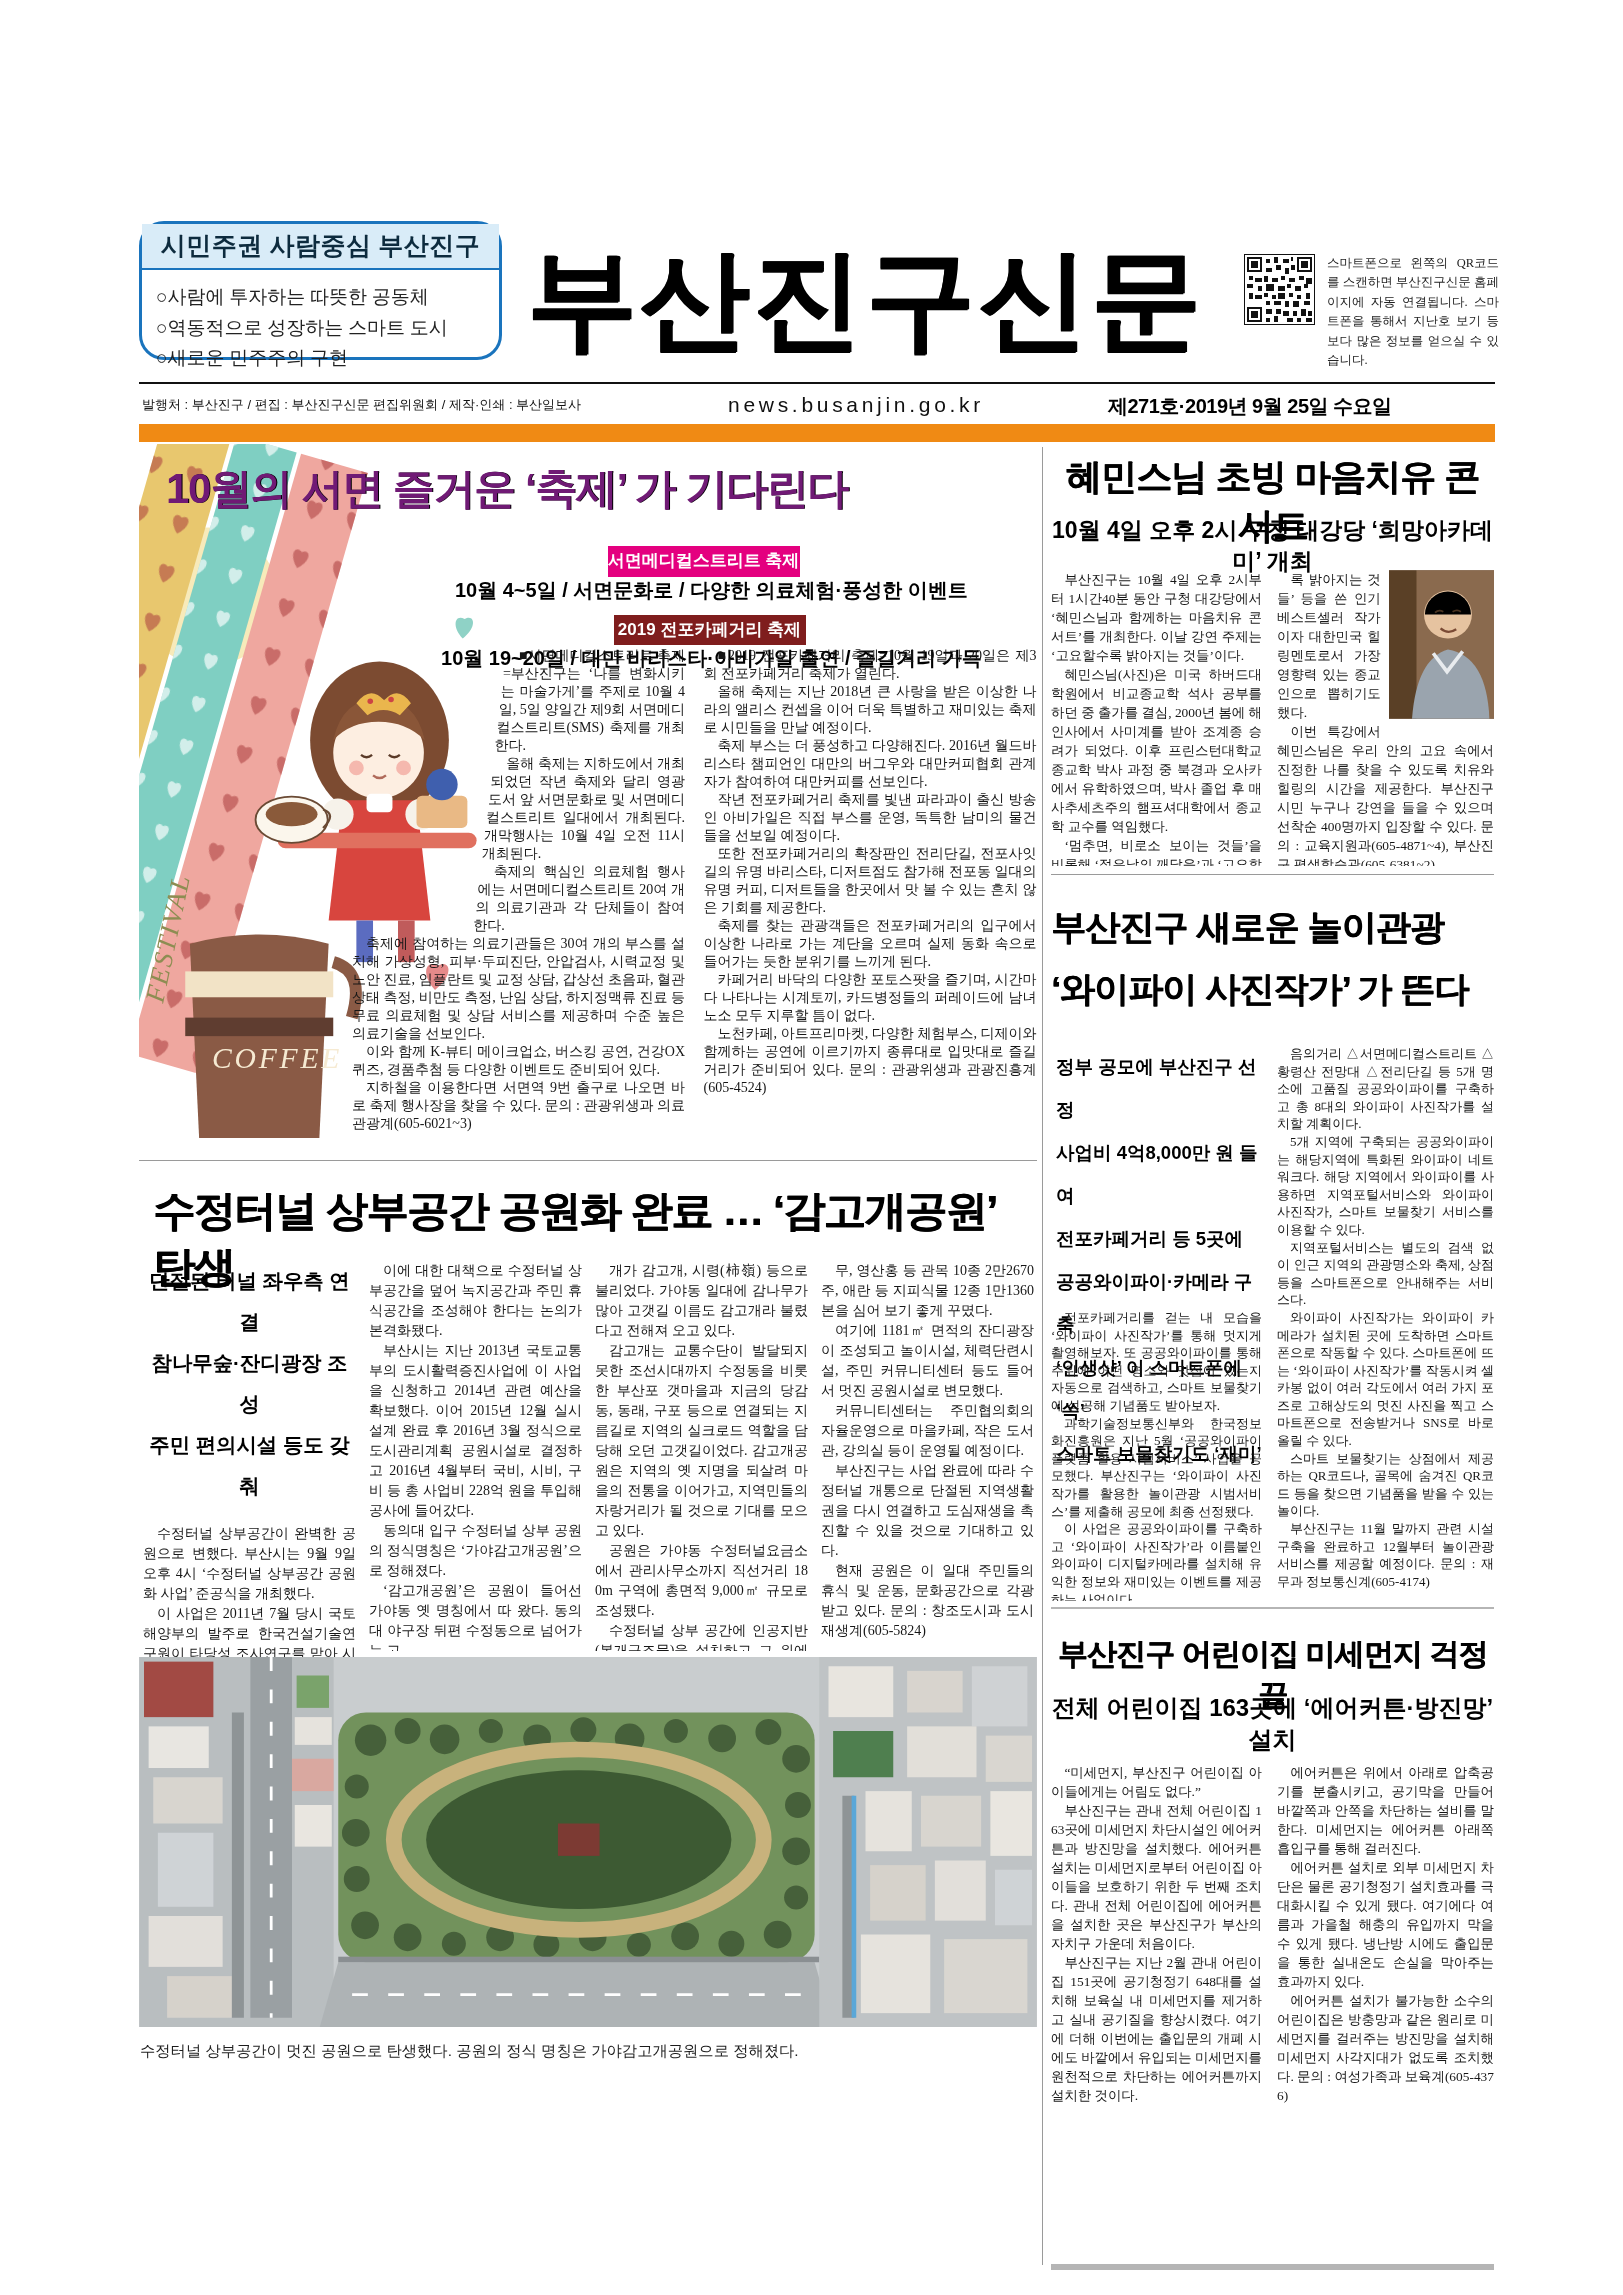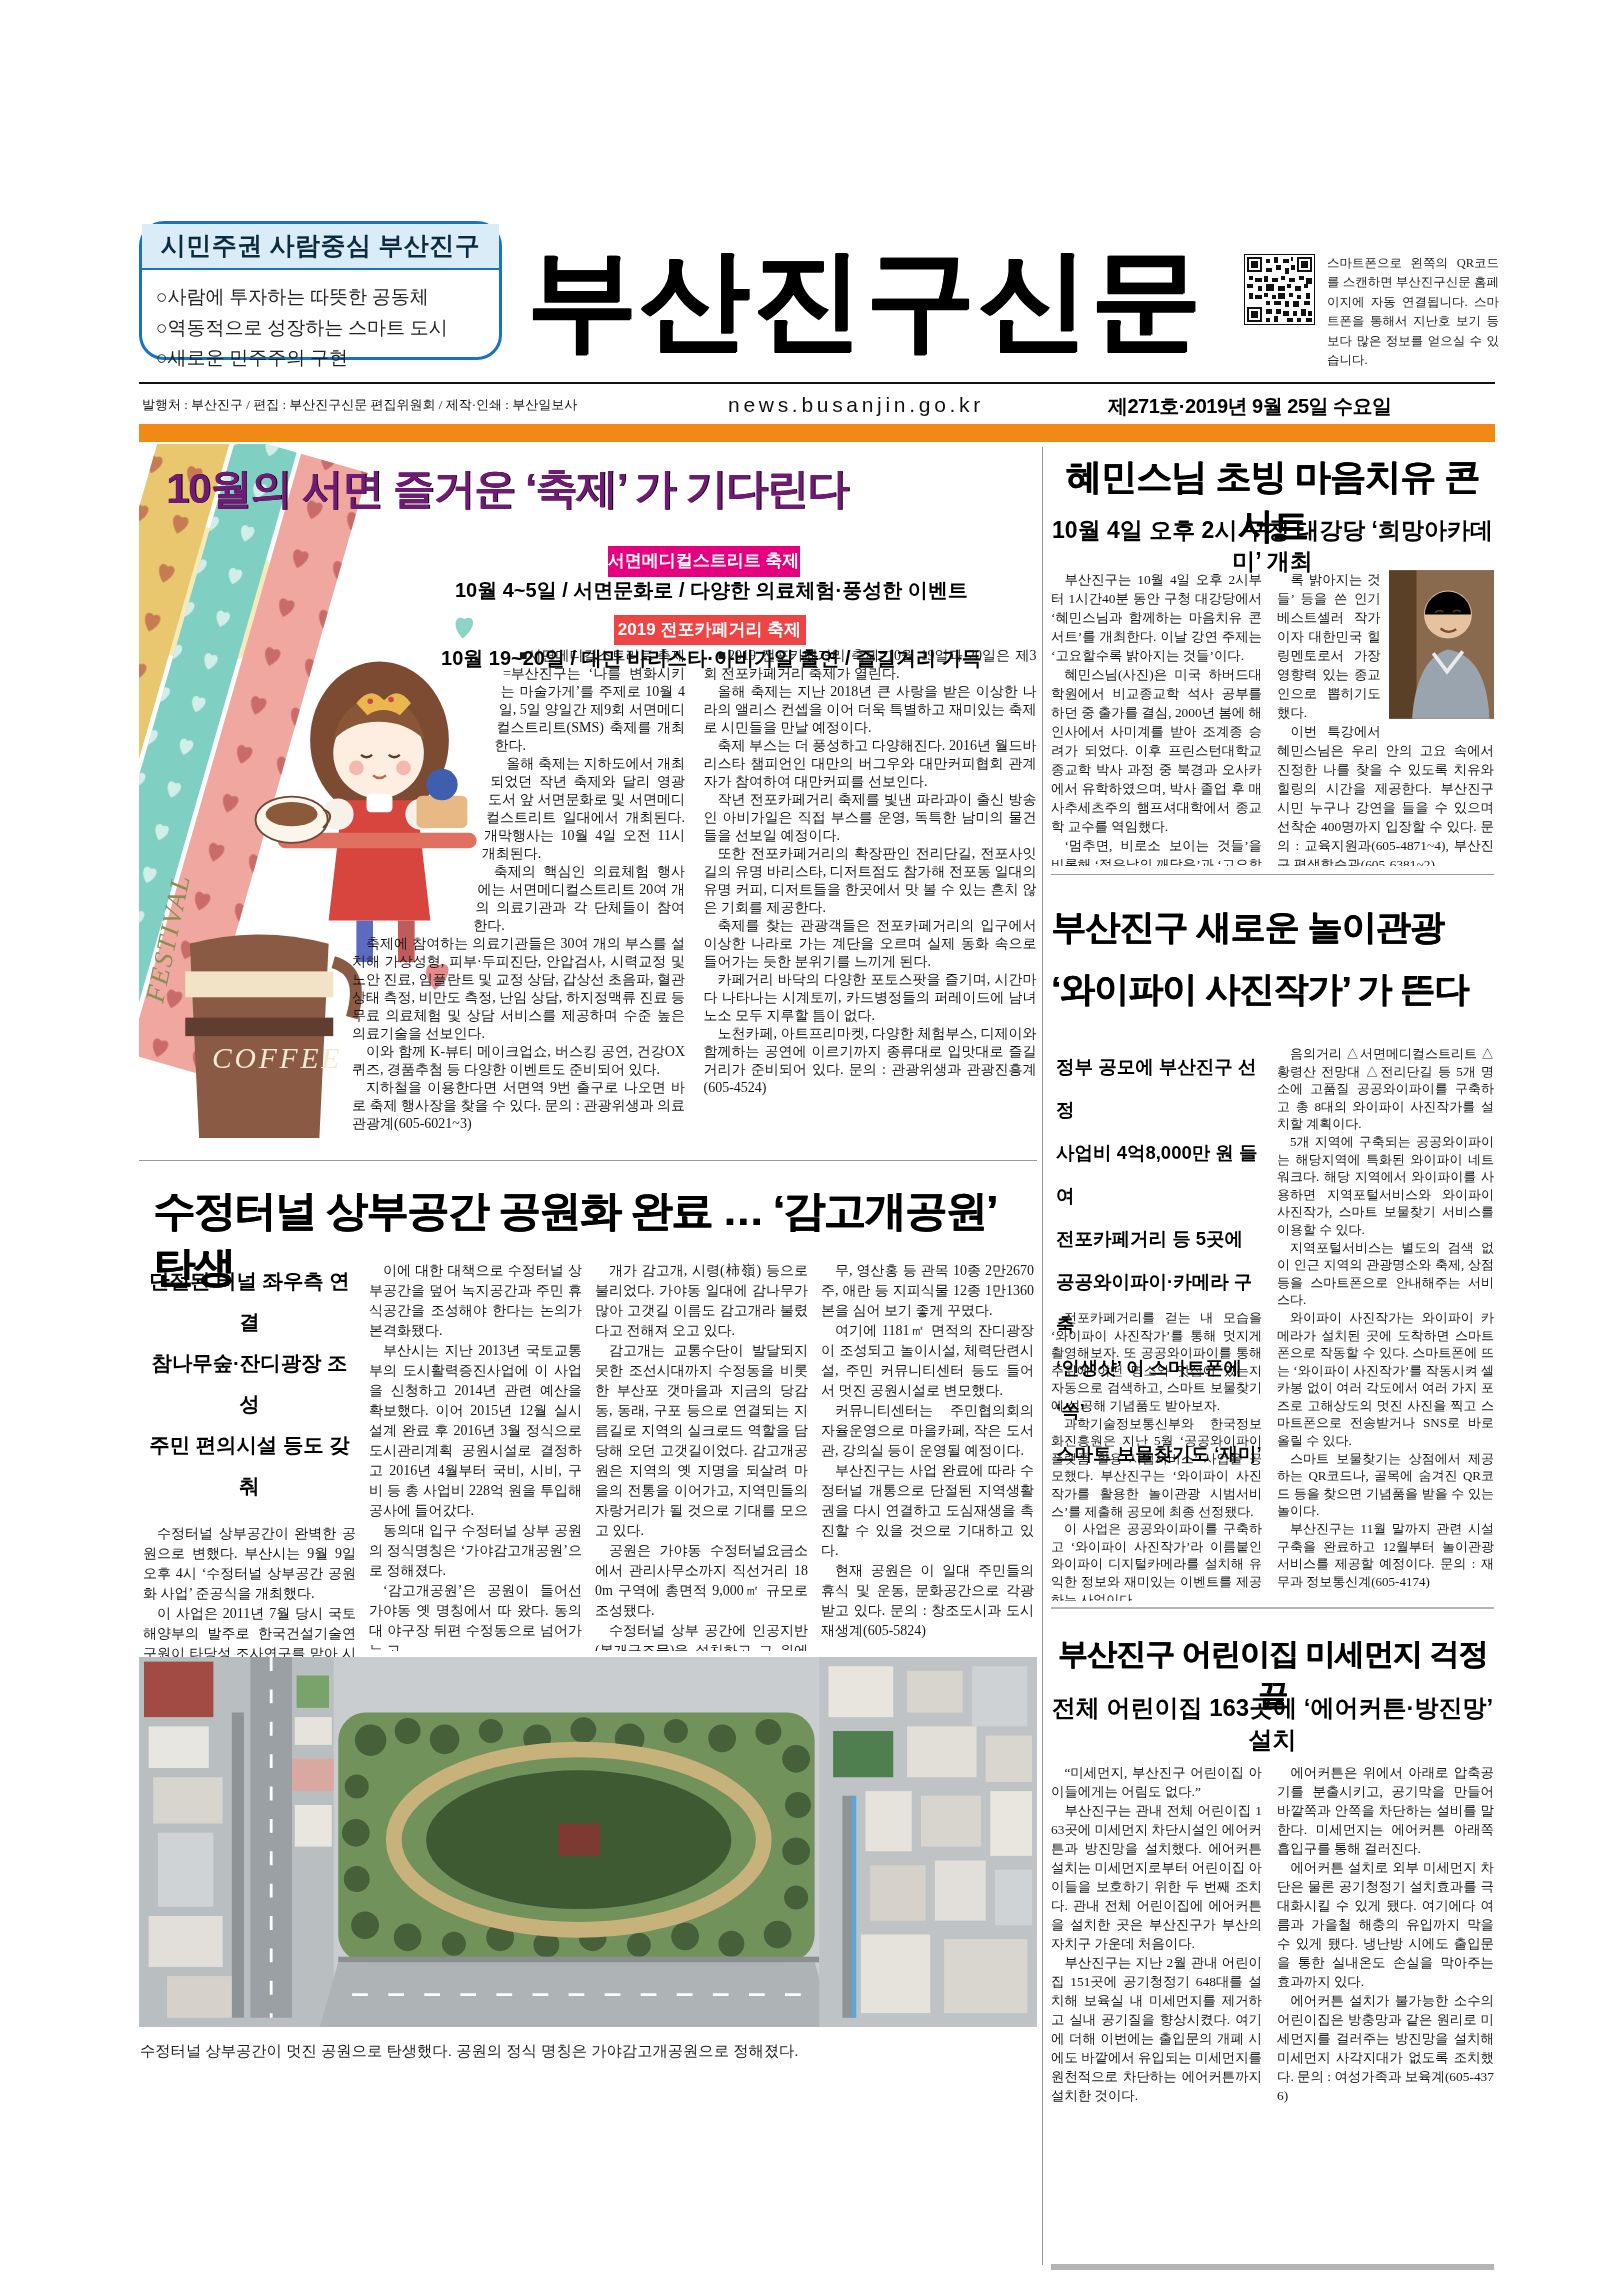--- a/index.html
+++ b/index.html
@@ -133,21 +133,21 @@
       <g fill="#111">
           <rect x="3" y="3" width="3" height="3"></rect>
           <rect x="27" y="3" width="3" height="3"></rect>
           <rect x="3" y="27" width="3" height="3"></rect>
         </g>
     </svg>
     <div class="qr-caption">스마트폰으로 왼쪽의 QR코드를 스캔하면 부산진구신문 홈페이지에 자동 연결됩니다. 스마트폰을 통해서 지난호 보기 등 보다 많은 정보를 얻으실 수 있습니다.</div>
   </div>
 
   <div class="abs rule" style="left:139px;top:382px;width:1356px;height:1.9px;"></div>
-  <div class="abs info-left sans" style="left:142px;top:389px;width:602px;font-family:Liberation Serif, serif;">발행처 : 부산진구 / 편집 : 부산진구신문 편집위원회 / 제작·인쇄 : 부산일보사</div>
+  <div class="abs info-left sans" style="left:142px;top:389px;width:602px;">발행처 : 부산진구 / 편집 : 부산진구신문 편집위원회 / 제작·인쇄 : 부산일보사</div>
   <div class="abs info-url sans" style="left:694px;top:390px;width:324px;text-align:center;">news.busanjin.go.kr</div>
   <div class="abs info-issue sans" style="left:1108px;top:391px;width:416px;text-align:left;">제271호·2019년 9월 25일 수요일</div>
   <div class="abs orange-bar" style="left:139px;top:424px;width:1356px;height:17.6px;"></div>
 
   <div class="abs" style="left:139px;top:444px;width:370px;height:694px;">
     <svg width="370" height="694" viewBox="0 0 800 1500">
       <defs>
         <pattern id="hearts" width="90" height="110" patternUnits="userSpaceOnUse">
           <path d="M45 70 C20 48 26 22 45 34 C64 22 70 48 45 70 Z" fill="rgba(170,60,60,0.55)"></path>
         </pattern>
@@ -205,21 +205,21 @@
   </div>
 
   <div class="abs headline-xxl" style="left:166px;top:466px;width:879px;">10월의 서면 즐거운 ‘축제’ 가 기다린다</div>
 
   <div class="abs" style="left:368px;top:546px;width:671px;">
     <div class="label-row">
       <div class="label-tag" style="background:#e4007f;">서면메디컬스트리트 축제</div>
       <div class="label-desc">10월 4~5일 / 서면문화로 / 다양한 의료체험·풍성한 이벤트</div>
     </div>
     <div class="label-row">
-      <div class="label-tag" style="background:#ef4444;margin-left:12px;">2019 전포카페거리 축제</div>
+      <div class="label-tag" style="background:#7f1d1d;margin-left:12px;">2019 전포카페거리 축제</div>
       <div class="label-desc">10월 19~20일 / 대만 바리스타·아비가일 출연 / 즐길거리 가득</div>
     </div>
   </div>
 
   <div class="abs cols" style="left:352px;top:647px;width:685px;height:508px;gap:18.5px;">
     <div class="body-text" style="width:333px;height:508px;">
       <div style="float:left;width:153px;height:287px;shape-outside:polygon(0 0,100% 0,78% 100%,0 100%);"></div>
       <div>
           <p>■서면메디컬스트리트 축제=부산진구는 ‘나를 변화시키는 마술가게’를 주제로 10월 4일, 5일 양일간 제9회 서면메디컬스트리트(SMS) 축제를 개최한다.</p>
           <p>올해 축제는 지하도에서 개최되었던 작년 축제와 달리 영광도서 앞 서면문화로 및 서면메디컬스트리트 일대에서 개최된다. 개막행사는 10월 4일 오전 11시 개최된다.</p>

